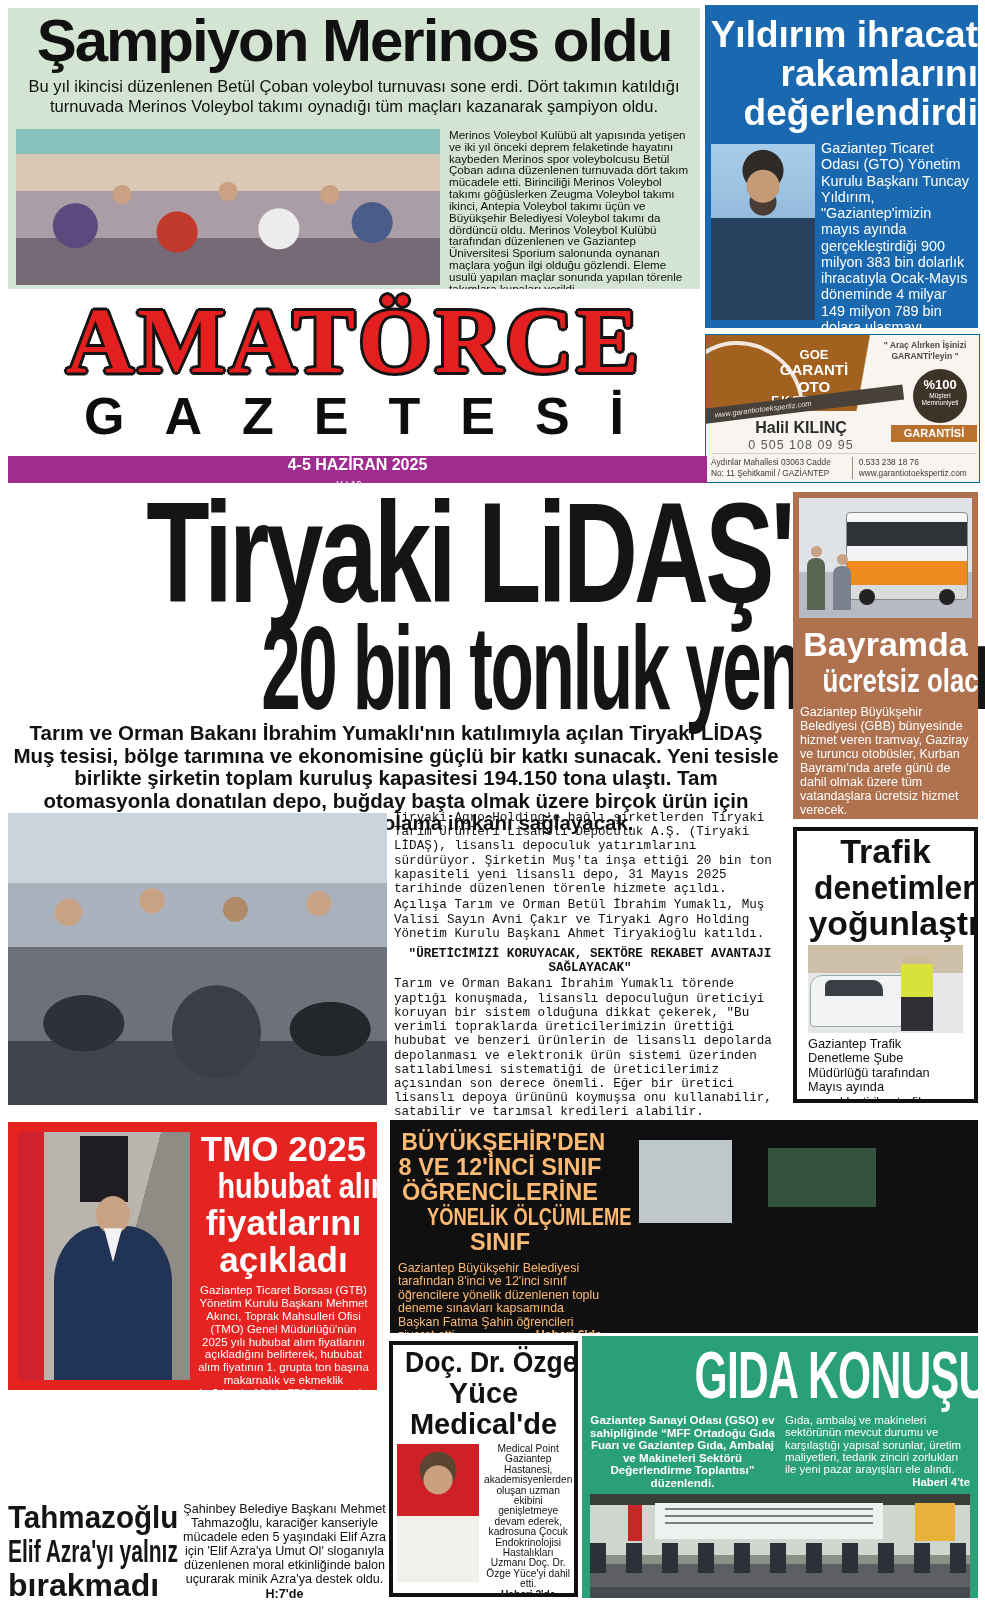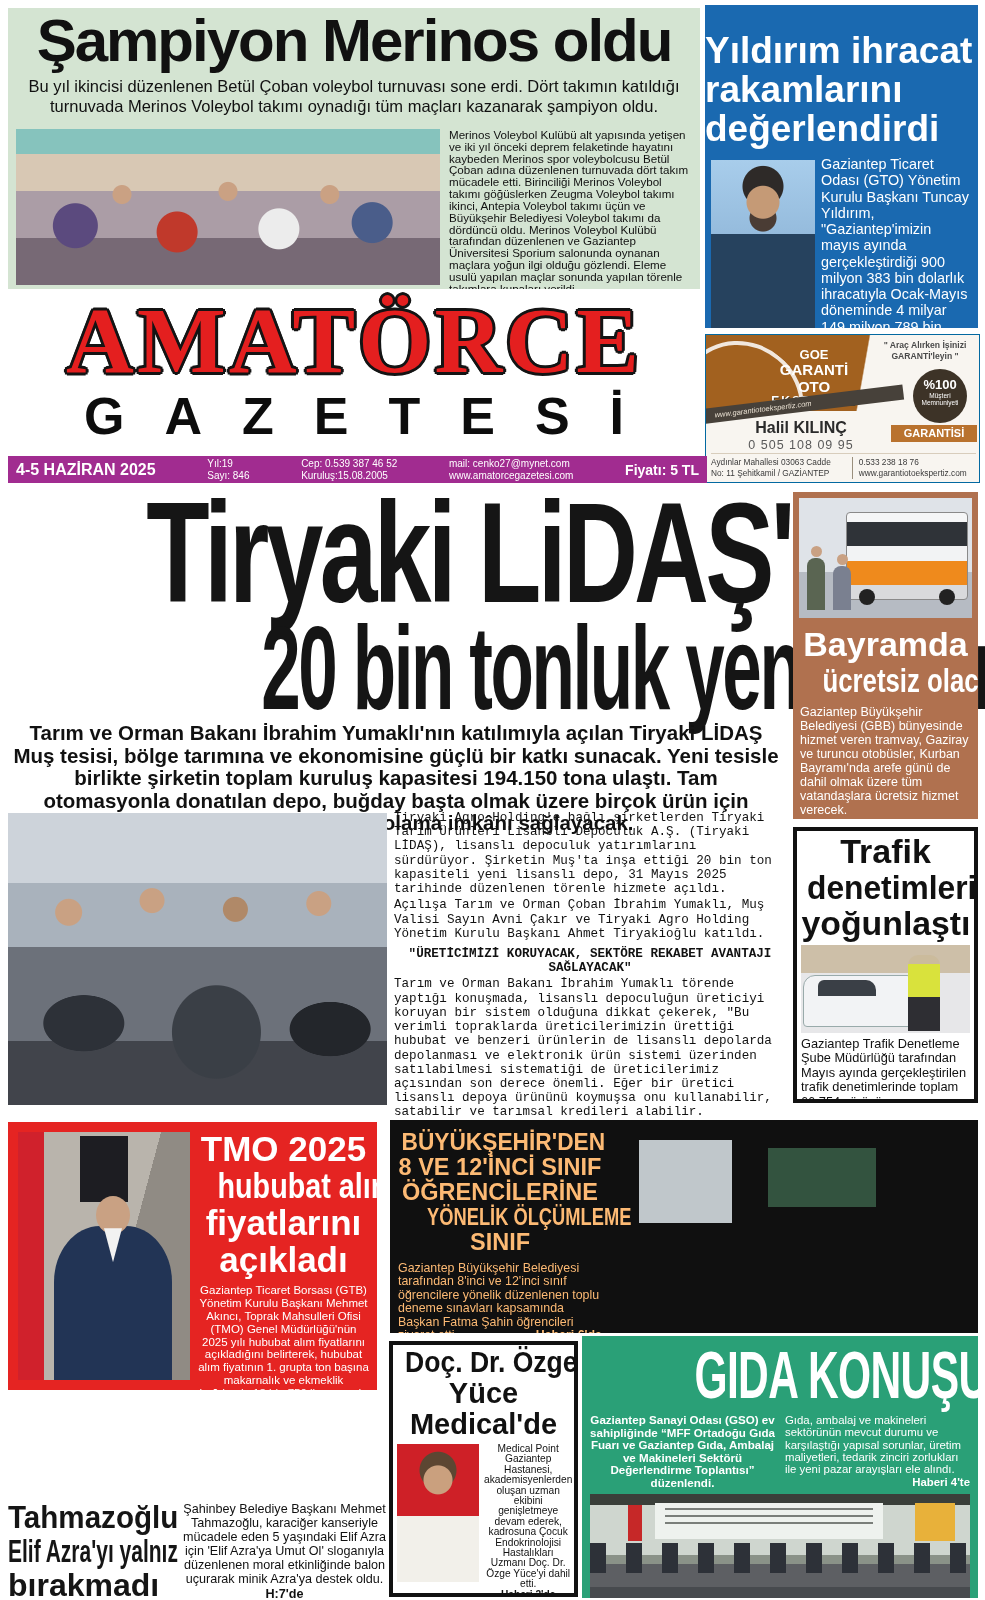--- a/index.html
+++ b/index.html
@@ -24,21 +24,21 @@
       radial-gradient(circle at 62% 64%,#ececec 0 20px,rgba(0,0,0,0) 21px),
       radial-gradient(circle at 84% 60%,#4a5d8a 0 20px,rgba(0,0,0,0) 21px),
       radial-gradient(circle at 25% 42%,#caa183 0 9px,rgba(0,0,0,0) 10px),
       radial-gradient(circle at 50% 40%,#caa183 0 9px,rgba(0,0,0,0) 10px),
       radial-gradient(circle at 74% 42%,#caa183 0 9px,rgba(0,0,0,0) 10px),
       linear-gradient(180deg,#86c3bd 0 16%,#d8c8b4 16% 40%,#ab9da6 40% 70%,#77697507 70%,#776975 70%);}
   .ch-body{flex:1;font-size:11.6px;line-height:1.02;color:#111;}
 
   
   .yildirim{left:705px;top:5px;width:273px;height:323px;background:#1a69b0;color:#fff;overflow:hidden;}
-  .yl-headline{margin-top:26px;text-align:left;}
+  .yl-headline{margin-top:10px;text-align:right;}
   .yl-headline .hl-line{line-height:39px;height:39px;}
   .yl-headline .fit{font-size:37px;font-weight:bold;}
   .yl-content{margin:8px 8px 0 6px;font-size:14.4px;line-height:1.13;}
   .yl-photo{float:left;width:104px;height:176px;margin:4px 6px 0 0;background:
       radial-gradient(circle at 50% 24%,#c59a76 0 16px,rgba(0,0,0,0) 17px),
       radial-gradient(circle at 50% 15%,#2e2a28 0 20px,rgba(0,0,0,0) 21px),
       radial-gradient(circle at 50% 33%,#4a3c34 0 13px,rgba(0,0,0,0) 14px),
       linear-gradient(180deg,rgba(0,0,0,0) 0 42%,#26425e 42%),
       linear-gradient(180deg,#a8cdeb,#7ba3c9);}
 
@@ -75,21 +75,21 @@
           font-weight:bold;color:#2b2b2b;}
   .ad-phone{position:absolute;left:10px;top:103px;width:170px;text-align:center;font-size:12.5px;
           letter-spacing:1px;color:#5a5a5a;}
   .ad-bottom{position:absolute;left:5px;right:3px;bottom:3px;display:flex;gap:6px;font-size:8.3px;
           line-height:1.3;color:#3a3a3a;border-top:1px solid #d8cdbc;padding-top:3px;}
   .ad-bottom .colL{flex:1.15;}
   .ad-bottom .colR{flex:1;border-left:1px solid #9a8f7d;padding-left:6px;}
 
   
   .dateline{left:8px;top:456px;width:699px;height:27px;background:#a12c90;color:#fff;display:flex;
-          align-items:center;padding:0 8px;box-sizing:border-box;justify-content:space-between;gap:6px;}
+          align-items:center;padding:0 8px;box-sizing:border-box;justify-content:space-between;gap:6px;flex-direction:column;}
   .dl-date{font-size:16px;font-weight:bold;white-space:nowrap;}
   .dl-col{font-size:10px;line-height:1.15;white-space:nowrap;}
   .dl-price{font-size:14px;font-weight:bold;white-space:nowrap;}
 
   
   .hl1{left:0;top:487px;width:790px;text-align:center;height:138px;line-height:132px;}
   .hl1 .fit{font-size:142px;font-weight:bold;letter-spacing:-5px;color:#151515;}
   .hl2{left:0;top:620px;width:790px;text-align:center;height:100px;line-height:96px;}
   .hl2 .fit{font-size:118px;font-weight:bold;letter-spacing:-4px;color:#151515;}
   .lede{left:10px;top:722px;width:772px;font-size:20.5px;font-weight:bold;text-align:center;line-height:1.1;color:#111;}
@@ -118,21 +118,21 @@
       radial-gradient(ellipse at 20% 72%,#2d3138 0 40px,rgba(0,0,0,0) 41px),
       radial-gradient(ellipse at 55% 75%,#3a3f46 0 44px,rgba(0,0,0,0) 45px),
       radial-gradient(ellipse at 85% 74%,#23262b 0 40px,rgba(0,0,0,0) 41px),
       linear-gradient(180deg,#cdd3da 0 24%,#a9b2bc 24% 46%,#6c717a 46% 78%,#41444b 78%);}
   .story-text{left:394px;top:811px;width:392px;height:308px;font-size:12.6px;line-height:1.13;overflow:hidden;color:#111;}
   .story-text .crosshead{font-size:12.6px;font-weight:bold;text-align:center;margin:6px 0 2px;}
   .story-text p{margin-bottom:2px;font-family:Liberation Mono, monospace;}
 
   
   .trafik{left:793px;top:827px;width:185px;height:276px;background:#fff;border:4px solid #111;
-          box-sizing:border-box;padding:2px 4px;overflow:hidden;}
+          box-sizing:border-box;padding:2px 11px;overflow:hidden;}
   .tr-headline{text-align:center;}
   .tr-headline .hl-line{height:36px;line-height:36px;}
   .tr-headline .fit{font-size:34px;font-weight:bold;color:#111;}
   .tr-photo{width:100%;height:88px;margin:4px 0;background:linear-gradient(180deg,#cdbfa8 0 32%,#e7e7e9 32%);}
   .tr-car{position:absolute;left:2px;bottom:6px;width:118px;height:50px;background:#f2f3f5;border:1px solid #9aa;
           border-radius:12px 16px 4px 4px;}
   .tr-car:before{content:"";position:absolute;left:14px;top:4px;width:58px;height:16px;background:#3a3f46;border-radius:6px 10px 0 0;}
   .tr-cop{position:absolute;right:30px;top:10px;width:32px;height:76px;border-radius:10px 10px 0 0;
           background:linear-gradient(180deg,#cbbb9c 0 12%,#d9e23c 12% 55%,#2e2e33 55%);}
   .tr-body{font-size:12.8px;line-height:1.13;color:#111;}
@@ -301,21 +301,21 @@
     </div>
     <div class="by-body">
       <span>Gaziantep Büyükşehir Belediyesi (GBB) bünyesinde hizmet veren tramvay, Gaziray ve turuncu otobüsler, Kurban Bayramı'nda arefe günü de dahil olmak üzere tüm vatandaşlara ücretsiz hizmet verecek.</span>
       
     </div>
   </section>
 
   <div class="abs photo story-photo"></div>
   <div class="abs story-text">
     <p>Tiryaki Agro Holding'e bağlı şirketlerden Tiryaki Tarım Ürünleri Lisanslı Depoculuk A.Ş. (Tiryaki LİDAŞ), lisanslı depoculuk yatırımlarını sürdürüyor. Şirketin Muş'ta inşa ettiği 20 bin ton kapasiteli yeni lisanslı depo, 31 Mayıs 2025 tarihinde düzenlenen törenle hizmete açıldı.</p>
-    <p>Açılışa Tarım ve Orman Çoban İbrahim Yumaklı, Muş Valisi Sayın Avni Çakır ve Tiryaki Agro Holding Yönetim Kurulu Başkanı Ahmet Tiryakioğlu katıldı.</p>
+    <p>Açılışa Tarım ve Orman Betül İbrahim Yumaklı, Muş Valisi Sayın Avni Çakır ve Tiryaki Agro Holding Yönetim Kurulu Başkanı Ahmet Tiryakioğlu katıldı.</p>
     <p class="crosshead">"ÜRETİCİMİZİ KORUYACAK, SEKTÖRE REKABET AVANTAJI SAĞLAYACAK"</p>
     <p>
       <span>Tarım ve Orman Bakanı İbrahim Yumaklı törende yaptığı konuşmada, lisanslı depoculuğun üreticiyi koruyan bir sistem olduğuna dikkat çekerek, "Bu verimli topraklarda üreticilerimizin ürettiği hububat ve benzeri ürünlerin de lisanslı depolarda depolanması ve elektronik ürün sistemi üzerinden satılabilmesi sistematiği de üreticilerimiz açısından son derece önemli. Eğer bir üretici lisanslı depoya ürününü koymuşsa onu kullanabilir, satabilir ve tarımsal kredileri alabilir. Sektörümüze rekabet avantajı katan bu tür projelerin hayata geçirilmesinde, tuğlada taşı olan herkese teşekkür ediyorum. Bu tesisin hayırlara vesile olmasını diliyorum," dedi.</span>
       <span class="ref">Haberi 2'de</span>
     </p>
   </div>
 
   <section class="abs trafik">
     <div class="tr-headline">
       <div class="hl-line"><span class="fit">Trafik</span></div>

